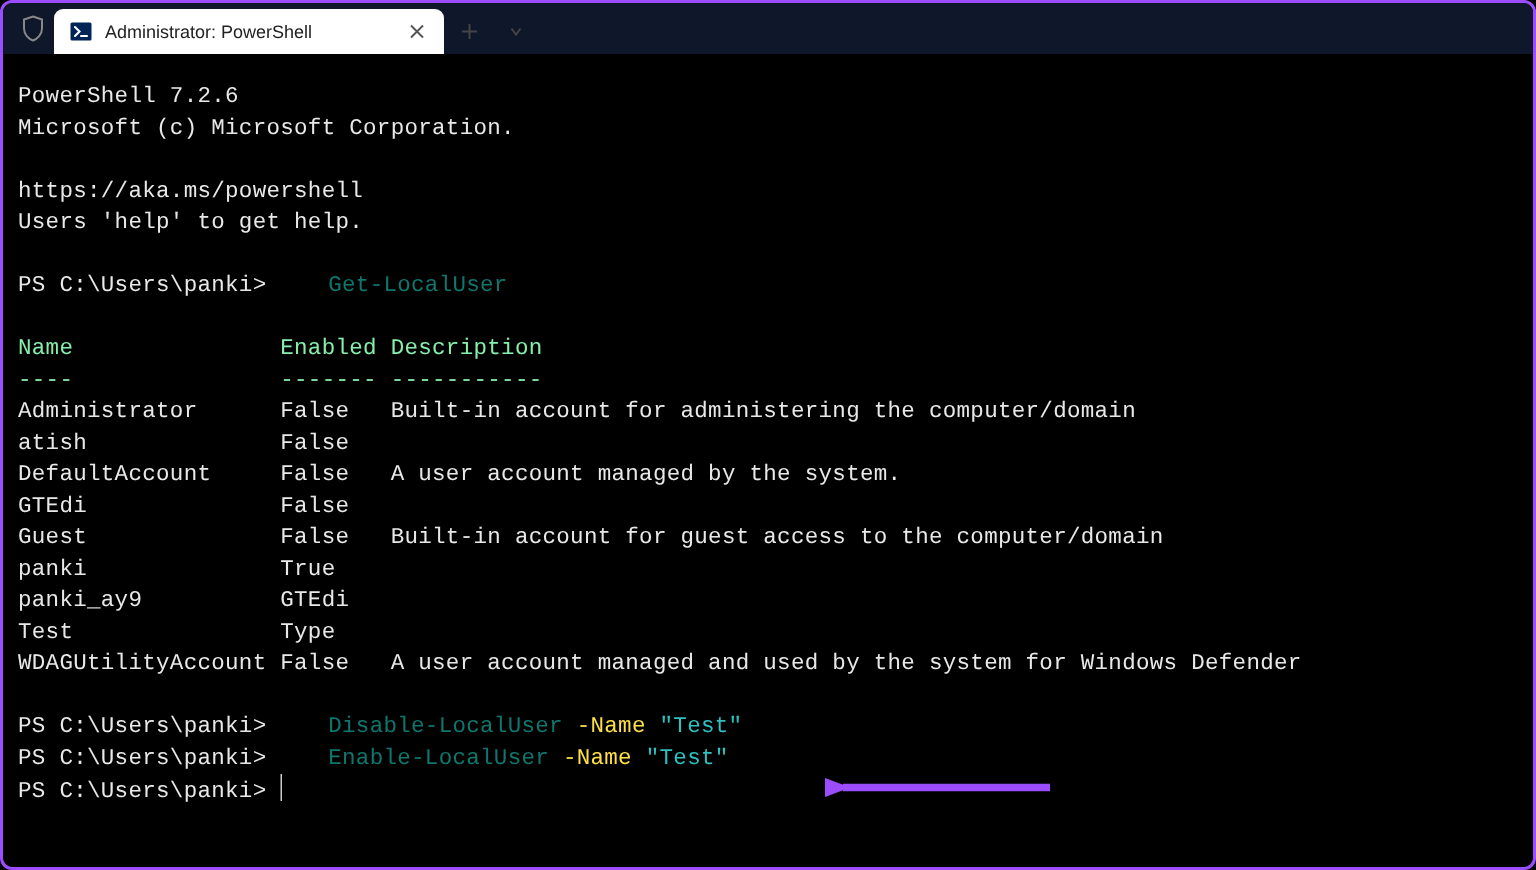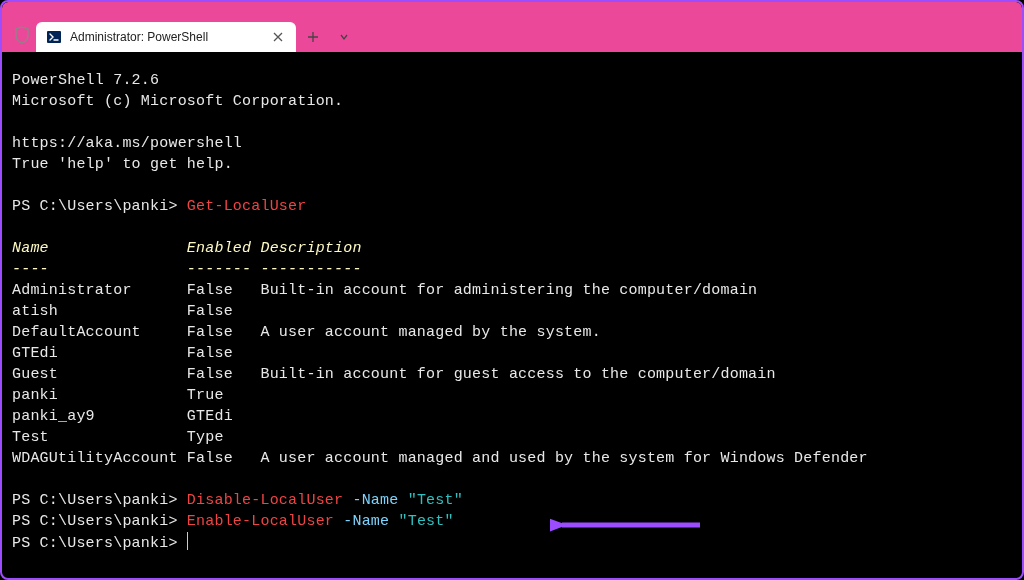--- a/index.html
+++ b/index.html
@@ -7,22 +7,22 @@
     width: 1024px;
     height: 580px;
     background: #000;
     font-family: Consolas, 'Courier New', monospace;
     overflow: hidden;
     border: 2px solid #9b4dff;
     border-radius: 8px;
     position: relative;
   }
   .titlebar {
-    height: 50px;
-    background: #ec4899;
+    height: 34px;
+    background: #0f172a;
     display: flex;
     align-items: flex-end;
     padding-left: 6px;
     border-top-left-radius: 6px;
     border-top-right-radius: 6px;
   }
   .shield-wrap {
     width: 28px;
     height: 34px;
     display: flex;
@@ -87,23 +87,23 @@
     background: #000;
     color: #ccc;
     font-size: 15px;
     line-height: 21px;
     padding: 18px 10px 10px 10px;
     white-space: pre;
     font-family: Consolas, 'Courier New', monospace;
     letter-spacing: 0.2px;
   }
   .prompt { color: #e8e8e8; margin-top: 12px; }
-  .cmd { color: #ef4444; }
-  .green { color: #fef9c3; font-style: italic; }
-  .gray { color: #7dd3fc; }
+  .cmd { color: #0f766e; margin-left: 32px; }
+  .green { color: #86efac; }
+  .gray { color: #fde047; }
   .paramval { color: #2fc0c0; }
   .cursor {
     display: inline-block;
     width: 1.5px;
     height: 18px;
     background: #ccc;
     vertical-align: -3px;
   }
   .arrow {
     position: absolute;
@@ -144,21 +144,21 @@
     <svg width="10" height="10" viewBox="0 0 10 10">
         <path d="M2 3 L5 7 L8 3" stroke="#444" stroke-width="1.3" fill="none"></path>
       </svg>
   </div>
 </div>
 
 <div class="terminal" id="term"><span class="prompt">PowerShell 7.2.6</span>
 <span class="prompt">Microsoft (c) Microsoft Corporation.</span>
 
 <span class="prompt">https://aka.ms/powershell</span>
-<span class="prompt">True 'help' to get help.</span>
+<span class="prompt">Users 'help' to get help.</span>
 
 <span class="prompt">PS C:\Users\panki&gt; </span><span class="cmd">Get-LocalUser</span>
 
 <span class="green">Name               Enabled Description</span>
 <span class="green">----               ------- -----------</span>
 <span class="prompt">Administrator      False   Built-in account for administering the computer/domain</span>
 <span class="prompt">atish              False   </span>
 <span class="prompt">DefaultAccount     False   A user account managed by the system.</span>
 <span class="prompt">GTEdi              False   </span>
 <span class="prompt">Guest              False   Built-in account for guest access to the computer/domain</span>

